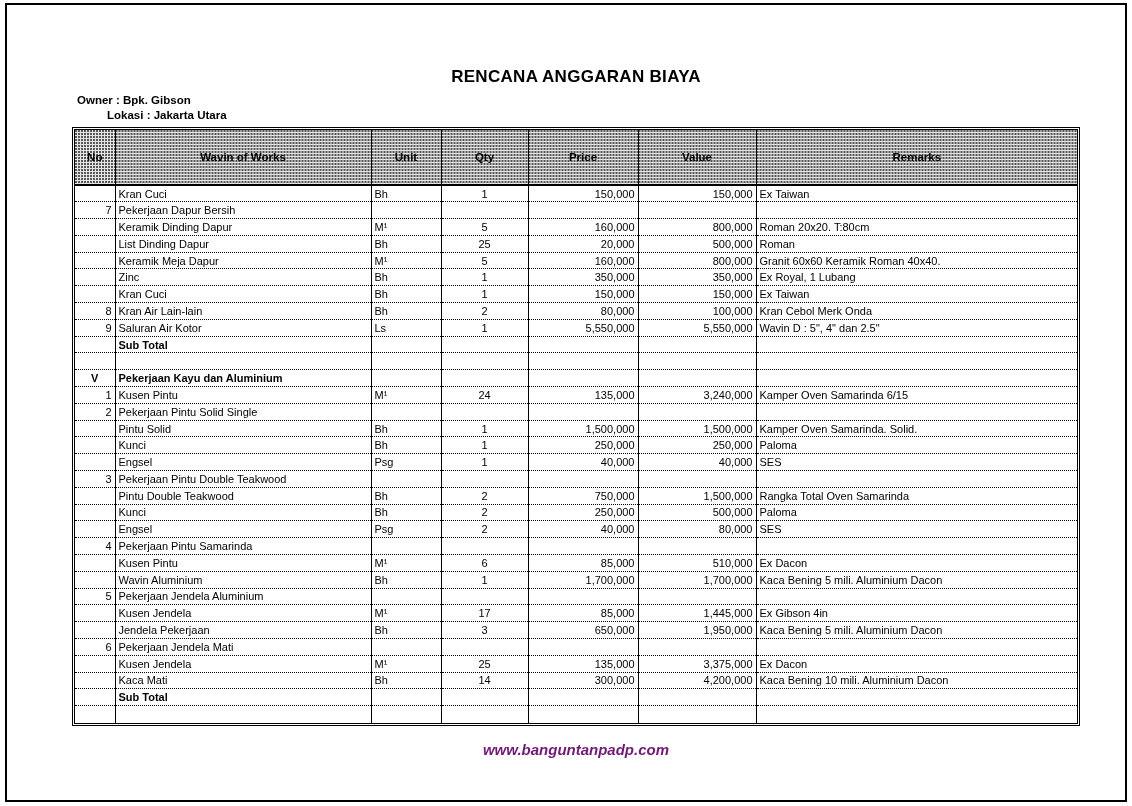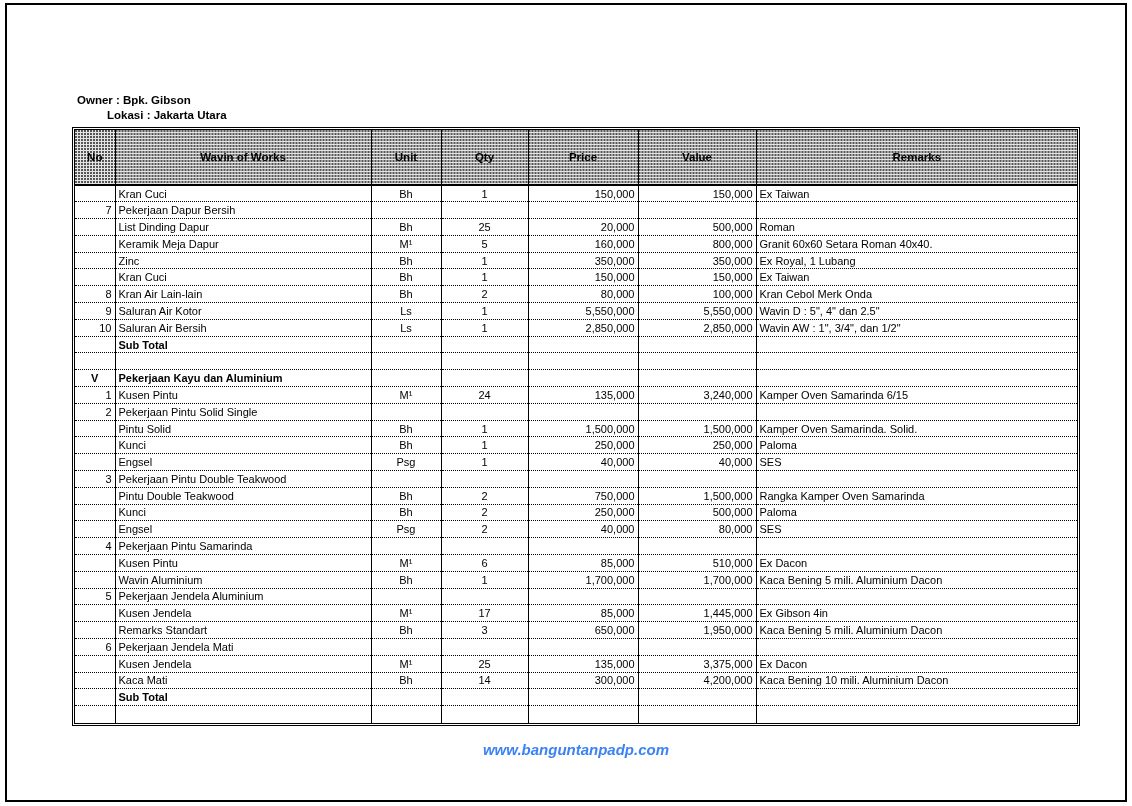--- a/index.html
+++ b/index.html
@@ -68,41 +68,42 @@
     white-space:nowrap;
     overflow:hidden;
     line-height:1.1;
   }
   table.rab tbody td:last-child{border-right:none;}
   table.rab tbody tr:last-child td{border-bottom:none;}
   tr.bold td{font-weight:bold;}
   .c-no{text-align:right;}
   .c-no.roman{text-align:center;}
   .c-desc{text-align:left;}
-  .c-unit{text-align:center;}
+  .c-unit{}
   .c-qty{text-align:center;}
   .c-price{text-align:right;padding-right:5px;}
   .c-value{text-align:right;padding-right:2px;}
   .c-remarks{text-align:left;}
   .footer-url{
     position:absolute;
     left:72px;top:741px;width:1008px;
     text-align:center;
     font-size:15px;
     font-style:italic;
     font-weight:bold;
-    color:#3b82f6;
+    color:#701a75;
   }
 </style>
 </head>
 <body>
 
 <div class="page">
   <div class="page-border"></div>
 
+  <div class="doc-title">RENCANA ANGGARAN BIAYA</div>
   <div class="meta owner">Owner : Bpk. Gibson</div>
   <div class="meta lokasi">Lokasi : Jakarta Utara</div>
 
   <div class="table-wrap">
     <table class="rab">
       <colgroup>
         <col style="width:40px">
         <col style="width:256px">
         <col style="width:70px">
         <col style="width:87px">
@@ -135,35 +136,44 @@
             <td class="c-no">7</td>
             <td class="c-desc">Pekerjaan Dapur Bersih</td>
             <td class="c-unit"></td>
             <td class="c-qty"></td>
             <td class="c-price"></td>
             <td class="c-value"></td>
             <td class="c-remarks"></td>
           </tr>
           <tr>
             <td class="c-no"></td>
+            <td class="c-desc">Keramik Dinding Dapur</td>
+            <td class="c-unit">M¹</td>
+            <td class="c-qty">5</td>
+            <td class="c-price">160,000</td>
+            <td class="c-value">800,000</td>
+            <td class="c-remarks">Roman 20x20. T:80cm</td>
+          </tr>
+          <tr>
+            <td class="c-no"></td>
             <td class="c-desc">List Dinding Dapur</td>
             <td class="c-unit">Bh</td>
             <td class="c-qty">25</td>
             <td class="c-price">20,000</td>
             <td class="c-value">500,000</td>
             <td class="c-remarks">Roman</td>
           </tr>
           <tr>
             <td class="c-no"></td>
             <td class="c-desc">Keramik Meja Dapur</td>
             <td class="c-unit">M¹</td>
             <td class="c-qty">5</td>
             <td class="c-price">160,000</td>
             <td class="c-value">800,000</td>
-            <td class="c-remarks">Granit 60x60 Setara Roman 40x40.</td>
+            <td class="c-remarks">Granit 60x60 Keramik Roman 40x40.</td>
           </tr>
           <tr>
             <td class="c-no"></td>
             <td class="c-desc">Zinc</td>
             <td class="c-unit">Bh</td>
             <td class="c-qty">1</td>
             <td class="c-price">350,000</td>
             <td class="c-value">350,000</td>
             <td class="c-remarks">Ex Royal, 1 Lubang</td>
           </tr>
@@ -187,29 +197,20 @@
           </tr>
           <tr>
             <td class="c-no">9</td>
             <td class="c-desc">Saluran Air Kotor</td>
             <td class="c-unit">Ls</td>
             <td class="c-qty">1</td>
             <td class="c-price">5,550,000</td>
             <td class="c-value">5,550,000</td>
             <td class="c-remarks">Wavin D : 5", 4" dan 2.5"</td>
           </tr>
-          <tr>
-            <td class="c-no">10</td>
-            <td class="c-desc">Saluran Air Bersih</td>
-            <td class="c-unit">Ls</td>
-            <td class="c-qty">1</td>
-            <td class="c-price">2,850,000</td>
-            <td class="c-value">2,850,000</td>
-            <td class="c-remarks">Wavin AW : 1", 3/4", dan 1/2"</td>
-          </tr>
           <tr class="bold">
             <td class="c-no"></td>
             <td class="c-desc">Sub Total</td>
             <td class="c-unit"></td>
             <td class="c-qty"></td>
             <td class="c-price"></td>
             <td class="c-value"></td>
             <td class="c-remarks"></td>
           </tr>
           <tr>
@@ -284,21 +285,21 @@
             <td class="c-value"></td>
             <td class="c-remarks"></td>
           </tr>
           <tr>
             <td class="c-no"></td>
             <td class="c-desc">Pintu Double Teakwood</td>
             <td class="c-unit">Bh</td>
             <td class="c-qty">2</td>
             <td class="c-price">750,000</td>
             <td class="c-value">1,500,000</td>
-            <td class="c-remarks">Rangka Kamper Oven Samarinda</td>
+            <td class="c-remarks">Rangka Total Oven Samarinda</td>
           </tr>
           <tr>
             <td class="c-no"></td>
             <td class="c-desc">Kunci</td>
             <td class="c-unit">Bh</td>
             <td class="c-qty">2</td>
             <td class="c-price">250,000</td>
             <td class="c-value">500,000</td>
             <td class="c-remarks">Paloma</td>
           </tr>
@@ -351,21 +352,21 @@
             <td class="c-no"></td>
             <td class="c-desc">Kusen Jendela</td>
             <td class="c-unit">M¹</td>
             <td class="c-qty">17</td>
             <td class="c-price">85,000</td>
             <td class="c-value">1,445,000</td>
             <td class="c-remarks">Ex Gibson 4in</td>
           </tr>
           <tr>
             <td class="c-no"></td>
-            <td class="c-desc">Remarks Standart</td>
+            <td class="c-desc">Jendela Pekerjaan</td>
             <td class="c-unit">Bh</td>
             <td class="c-qty">3</td>
             <td class="c-price">650,000</td>
             <td class="c-value">1,950,000</td>
             <td class="c-remarks">Kaca Bening 5 mili. Aluminium Dacon</td>
           </tr>
           <tr>
             <td class="c-no">6</td>
             <td class="c-desc">Pekerjaan Jendela Mati</td>
             <td class="c-unit"></td>

